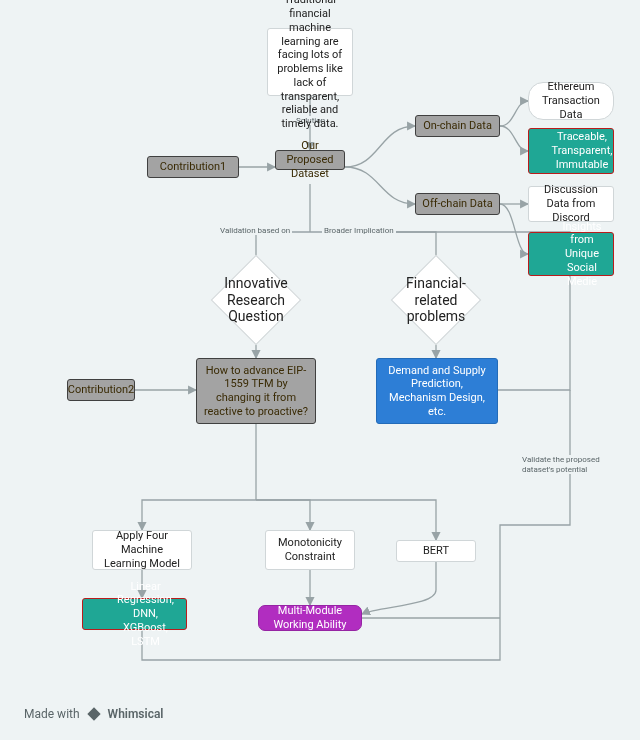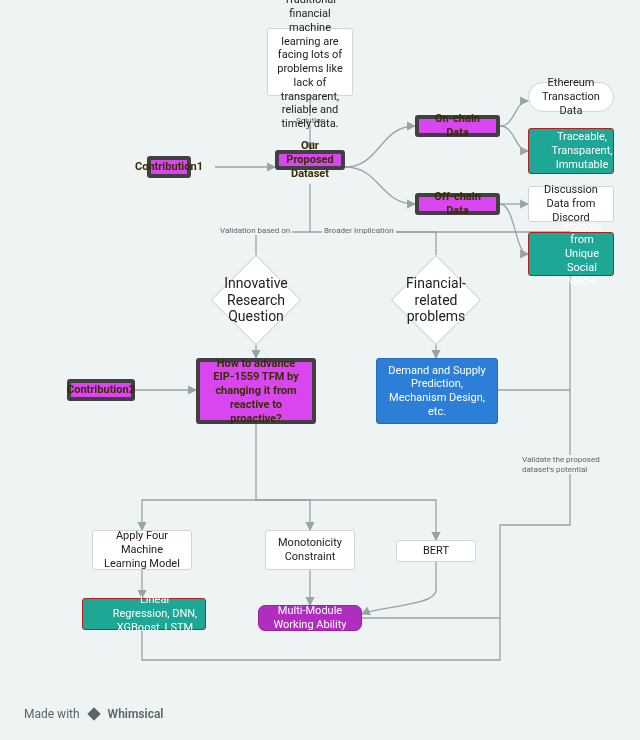--- a/index.html
+++ b/index.html
@@ -21,24 +21,23 @@
     justify-content: center;
     padding: 5px 6px;
     border-radius: 3px;
     color: #222;
   }
   .white-box {
     background: #fff;
     border: 1px solid #d0d6d8;
   }
   .yellow-box {
-    background: #d946ef;
-    border: 4px solid #404040;
+    background: #a3a3a3;
+    border: 1px solid #404040;
     color: #3a2b05;
-    font-weight: bold;
   }
   .teal-box {
     background: #1fa795;
     border: 1px solid #b91c1c;
     color: #fff;
     padding-left: 28px;
   }
   .blue-box {
     background: #2d7ed6;
     border: 1px solid #236bb8;
@@ -157,47 +156,47 @@
   </g>
 </svg>
 
 <div class="edge-label" style="left:294px; top:116px;">Solution</div>
 <div class="edge-label" style="left:218px; top:226px;">Validation based on</div>
 <div class="edge-label" style="left:322px; top:226px;">Broader Implication</div>
 <div class="edge-label" style="left:520px; top:455px; width:88px; white-space:normal; line-height:1.2;">Validate the proposed dataset's potential</div>
 
 <div class="node white-box" style="left:267px; top:28px; width:86px; height:68px;">Traditional financial machine learning are facing lots of problems like lack of transparent, reliable and timely data.</div>
 
-<div class="node yellow-box" style="left:147px; top:156px; width:44px; height:22px;">Contribution1</div>
+<div class="node yellow-box" style="left:147px; top:156px; width:92px; height:22px;">Contribution1</div>
 
 <div class="node yellow-box" style="left:275px; top:150px; width:70px; height:20px;">Our Proposed Dataset</div>
 
 <div class="node yellow-box" style="left:415px; top:115px; width:85px; height:22px;">On-chain Data</div>
 <div class="node yellow-box" style="left:415px; top:193px; width:85px; height:22px;">Off-chain Data</div>
 
-<div class="node white-box" style="left:528px; top:82px; width:86px; height:30px;border-radius:15px;">Ethereum Transaction Data</div>
+<div class="node white-box" style="left:528px; top:82px; width:86px; height:38px;border-radius:15px;">Ethereum Transaction Data</div>
 <div class="node teal-box" style="left:528px; top:128px; width:86px; height:46px;">Traceable, Transparent, Immutable</div>
 <div class="node white-box" style="left:528px; top:186px; width:86px; height:36px;">Discussion Data from Discord</div>
 <div class="node teal-box" style="left:528px; top:232px; width:86px; height:44px;">Insights from Unique Social Medie</div>
 
 <div class="diamond" style="left:224px; top:268px; width:64px; height:64px;">
     <span>Innovative Research Question</span>
   </div>
 <div class="diamond" style="left:404px; top:268px; width:64px; height:64px;">
     <span>Financial-related problems</span>
   </div>
 
 <div class="node yellow-box" style="left:67px; top:379px; width:68px; height:22px;">Contribution2</div>
 
 <div class="node yellow-box" style="left:196px; top:358px; width:120px; height:66px;">How to advance EIP-1559 TFM by changing it from reactive to proactive?</div>
 
 <div class="node blue-box" style="left:376px; top:358px; width:122px; height:66px;">Demand and Supply Prediction, Mechanism Design, etc.</div>
 
 <div class="node white-box" style="left:92px; top:530px; width:100px; height:40px;">Apply Four Machine Learning Model</div>
-<div class="node teal-box" style="left:82px; top:598px; width:124px; height:32px;">Linear Regression, DNN, XGBoost, LSTM</div>
+<div class="node teal-box" style="left:82px; top:598px; width:105px; height:32px;">Linear Regression, DNN, XGBoost, LSTM</div>
 
 <div class="node white-box" style="left:265px; top:530px; width:90px; height:40px;">Monotonicity Constraint</div>
 <div class="node white-box" style="left:396px; top:540px; width:80px; height:22px;">BERT</div>
 
 <div class="node purple-box" style="left:258px; top:605px; width:104px; height:26px;border-radius:7px;">Multi-Module Working Ability</div>
 
 <div class="footer">
   <span>Made with</span>
   <svg width="16" height="16" viewBox="0 0 24 24">
     <path d="M12 2 L22 12 L12 22 L2 12 Z M12 6 L18 12 L12 18 L6 12 Z" fill="#5a6568"></path>

